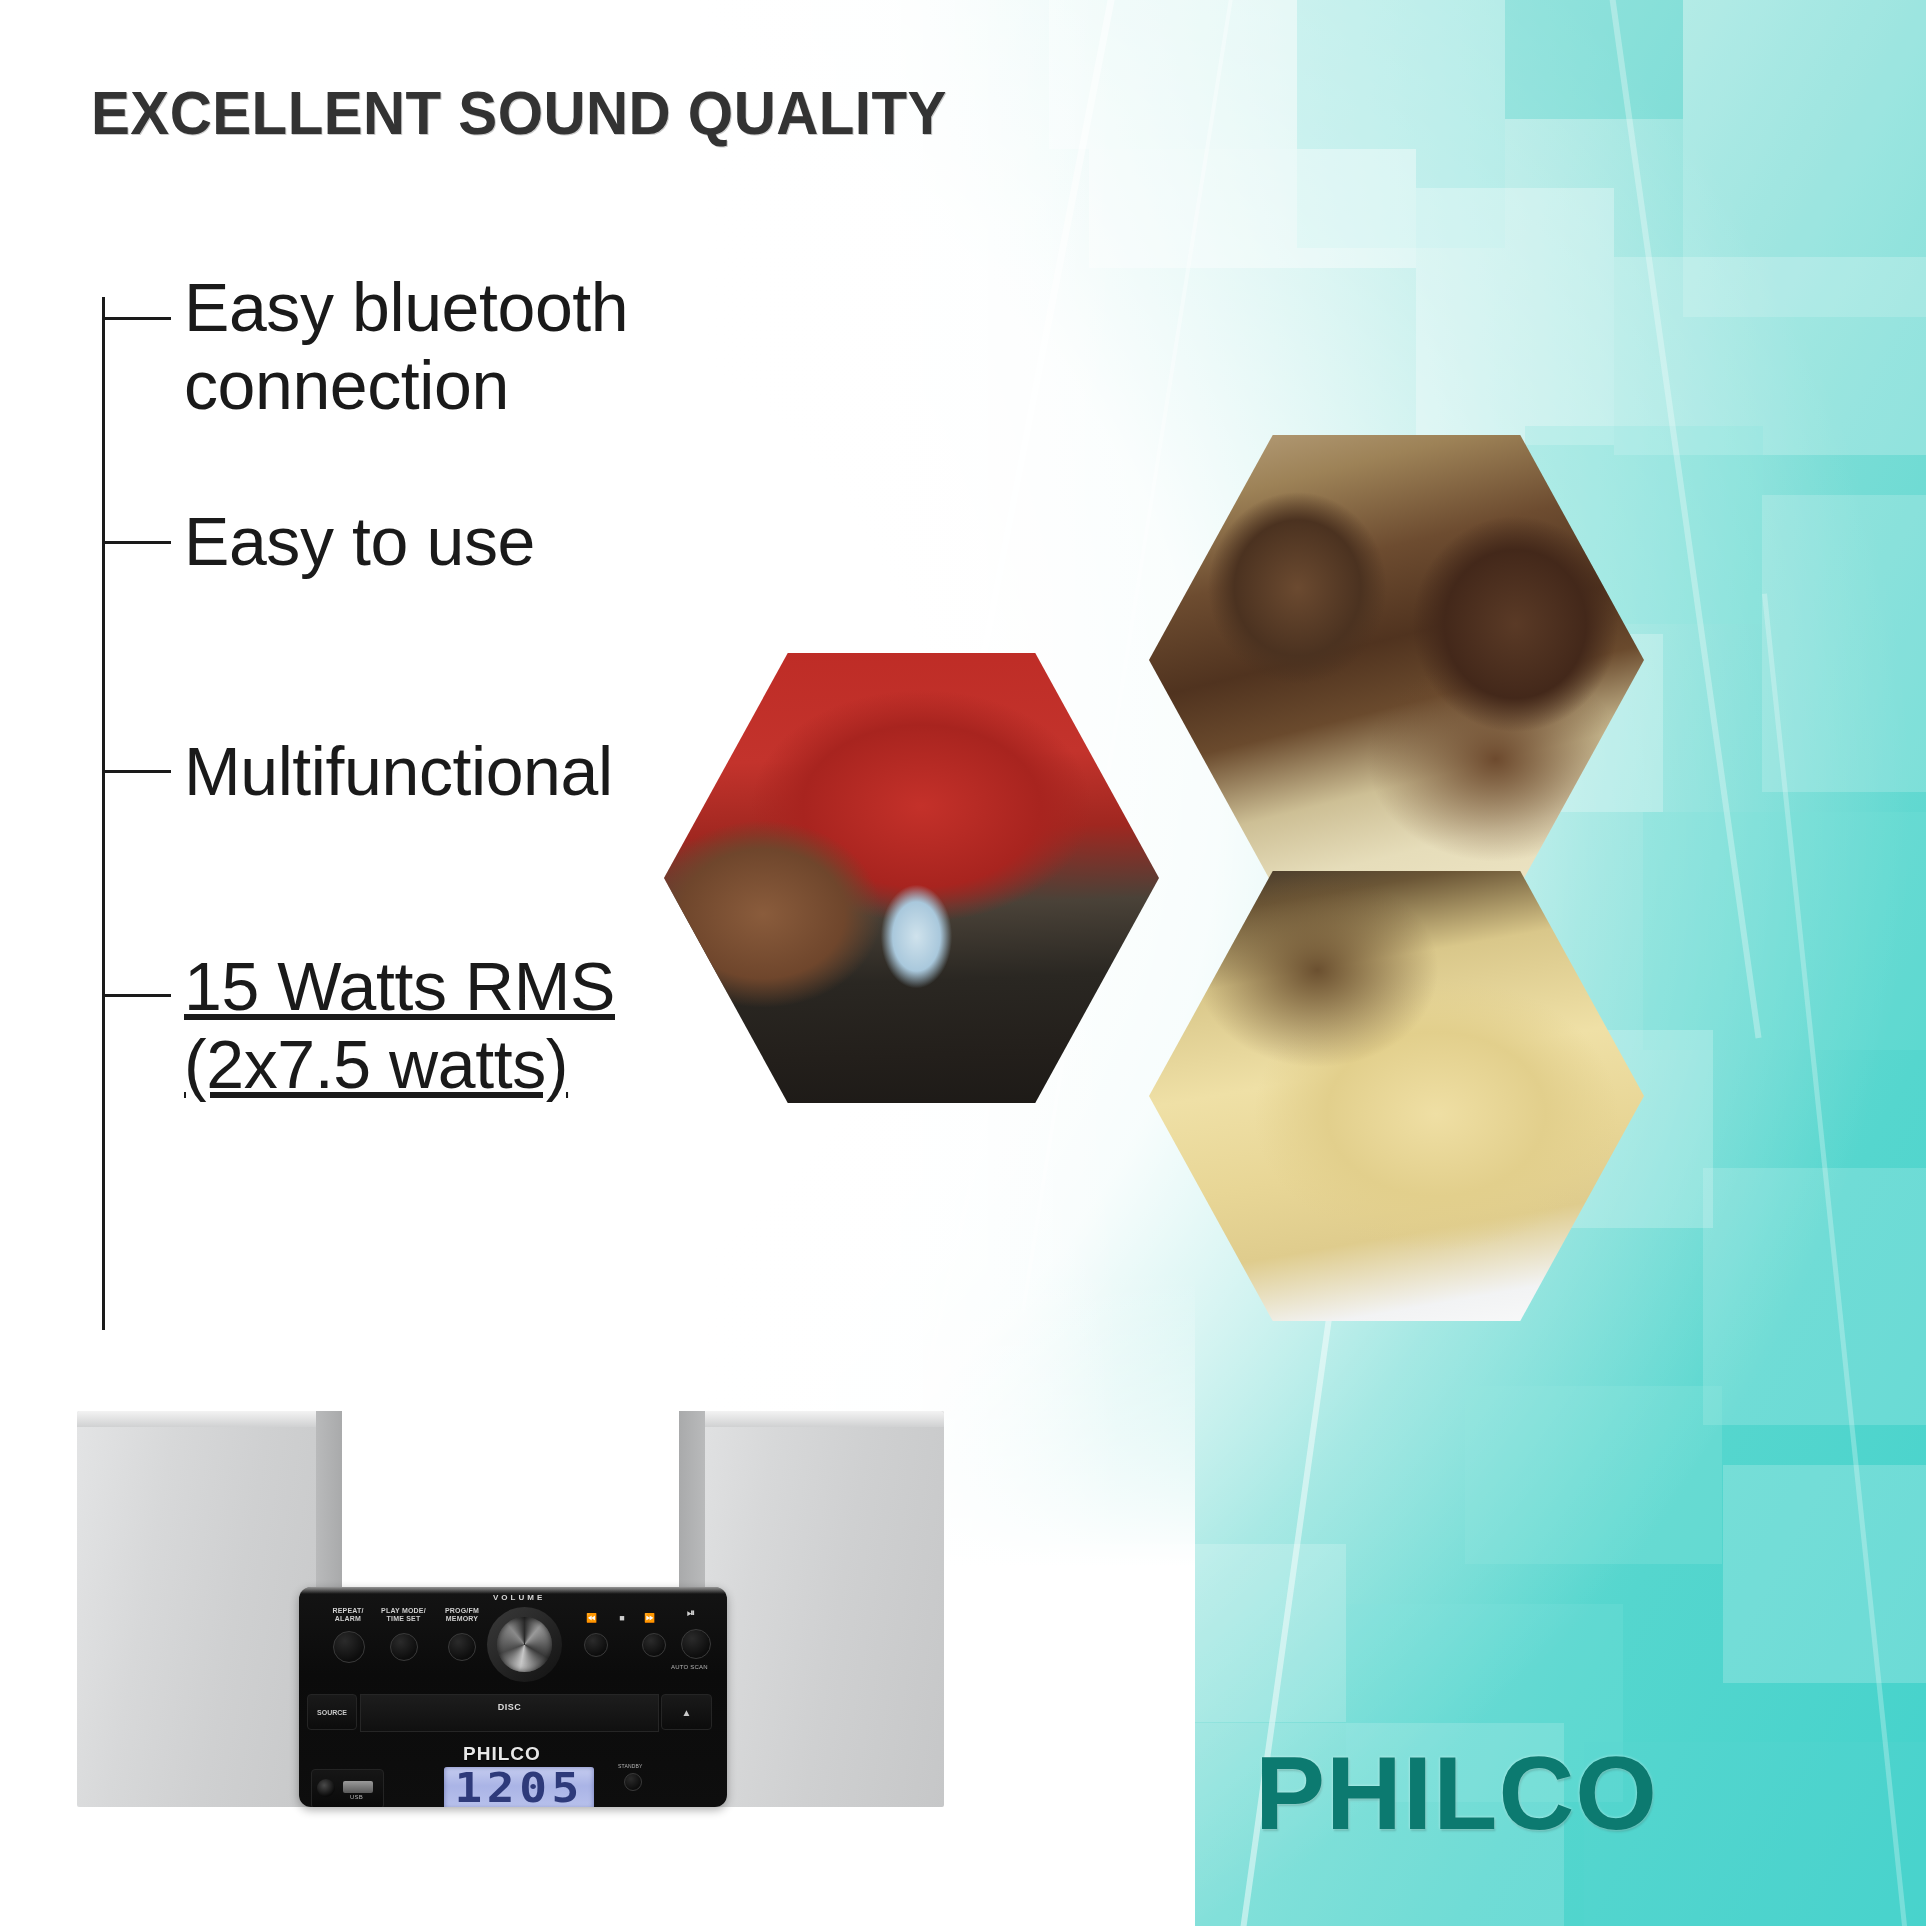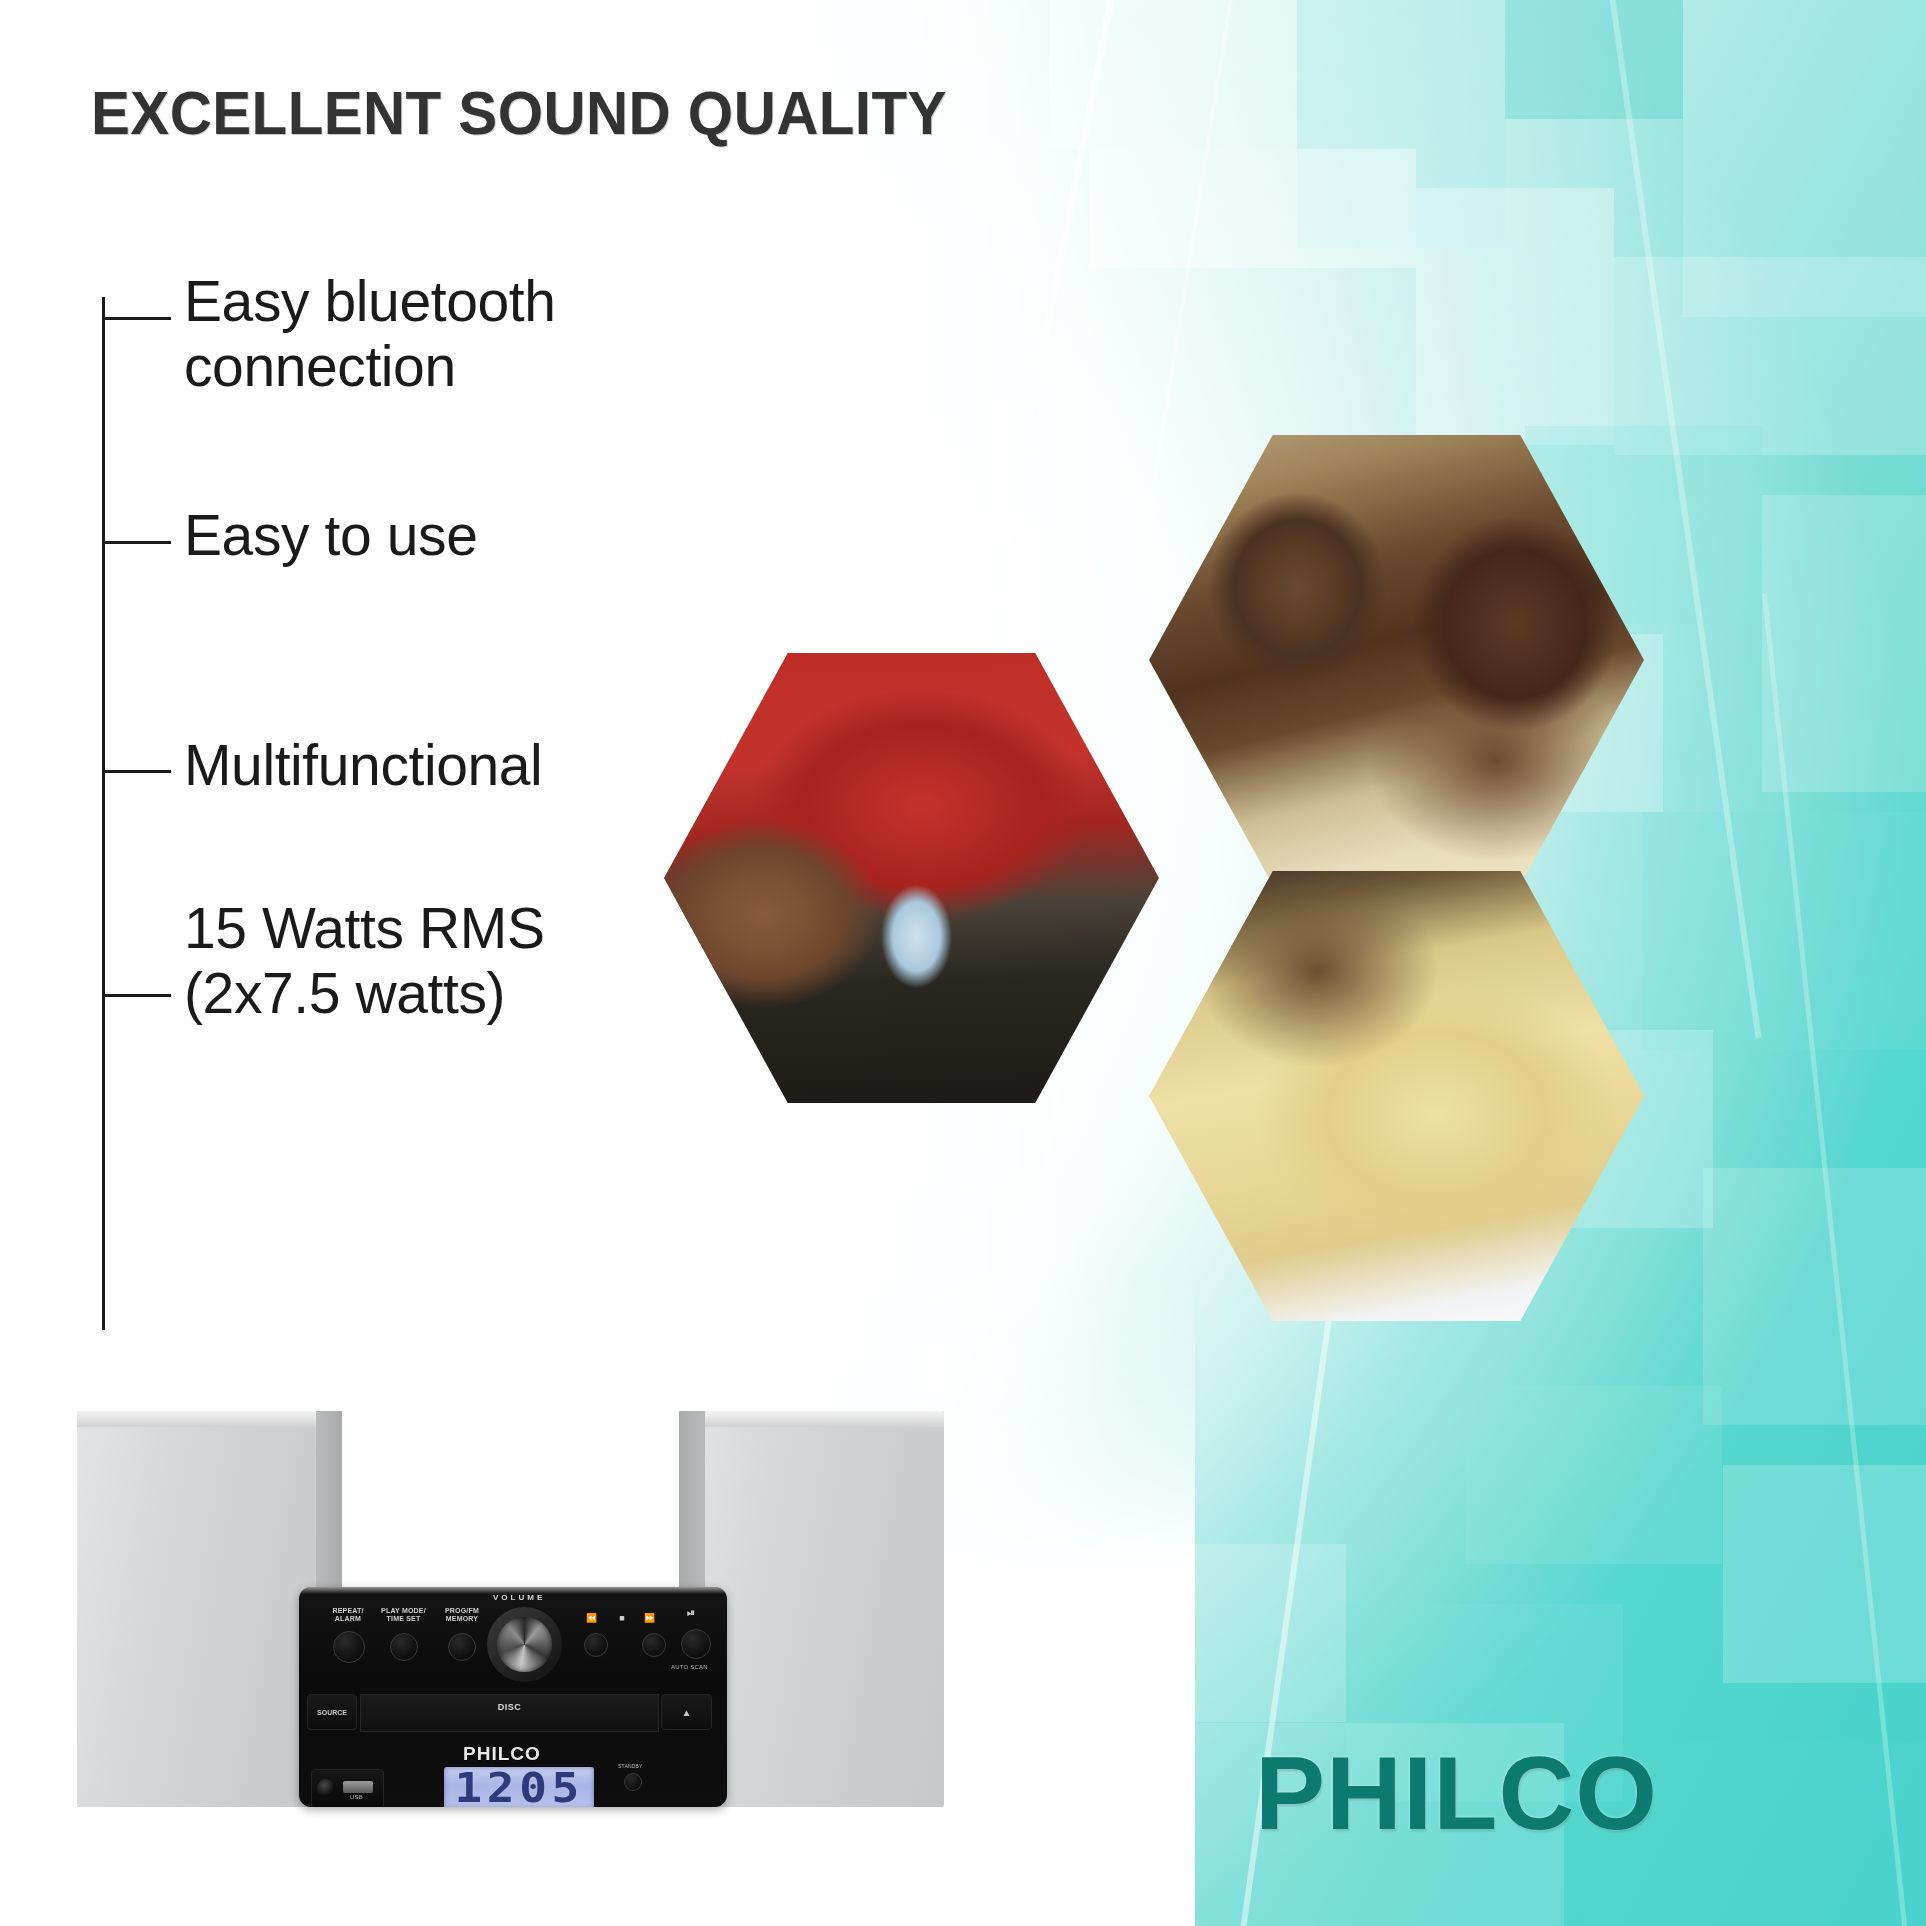--- a/index.html
+++ b/index.html
@@ -35,21 +35,21 @@
     transform:scaleX(0.94);transform-origin:left top;
     text-shadow:1px 1px 0 rgba(160,160,160,0.55);
   }
 
   
   .feature-rail{position:absolute;left:102px;top:297px;width:3px;height:1033px;background:#1a1a1a;}
   .feature{position:relative;}
   .feature .tick{position:absolute;left:0;width:69px;height:3px;background:#1a1a1a;}
   .feature .ftext{
     position:absolute;left:184px;
-    font-size:57px;line-height:1.14;font-weight:300;color:#1a1a1a;
+    font-size:68px;line-height:1.14;font-weight:300;color:#1a1a1a;
     letter-spacing:-0.4px;white-space:pre-line;
   }
 
   
   .hexwrap{position:absolute;left:822px;top:257px;width:1040px;height:1346px;}
   .hex{
     position:absolute;
     clip-path:polygon(25% 0%,75% 0%,100% 50%,75% 100%,25% 100%,0% 50%);
     overflow:hidden;
   }
@@ -204,21 +204,21 @@
       <div class="ftext" style="top:503px;">Easy to use</div>
     </div>
 
     <div class="feature">
       <div class="tick" style="left:102px;top:770px;"></div>
       <div class="ftext" style="top:733px;">Multifunctional</div>
     </div>
 
     <div class="feature">
       <div class="tick" style="left:102px;top:994px;"></div>
-      <div class="ftext" style="top:896px;">15 Watts RMS
+      <div class="ftext" style="top:948px;text-decoration:underline;">15 Watts RMS
 (2x7.5 watts)</div>
     </div>
   </div>
 
   <div class="hexwrap">
     <div class="hex" style="left:-158px;top:-40px;width:495px;height:450px;">
       <div class="ph ph1"></div>
     </div>
     <div class="hex" style="left:327px;top:178px;width:495px;height:450px;">
       <div class="ph ph2"></div>

